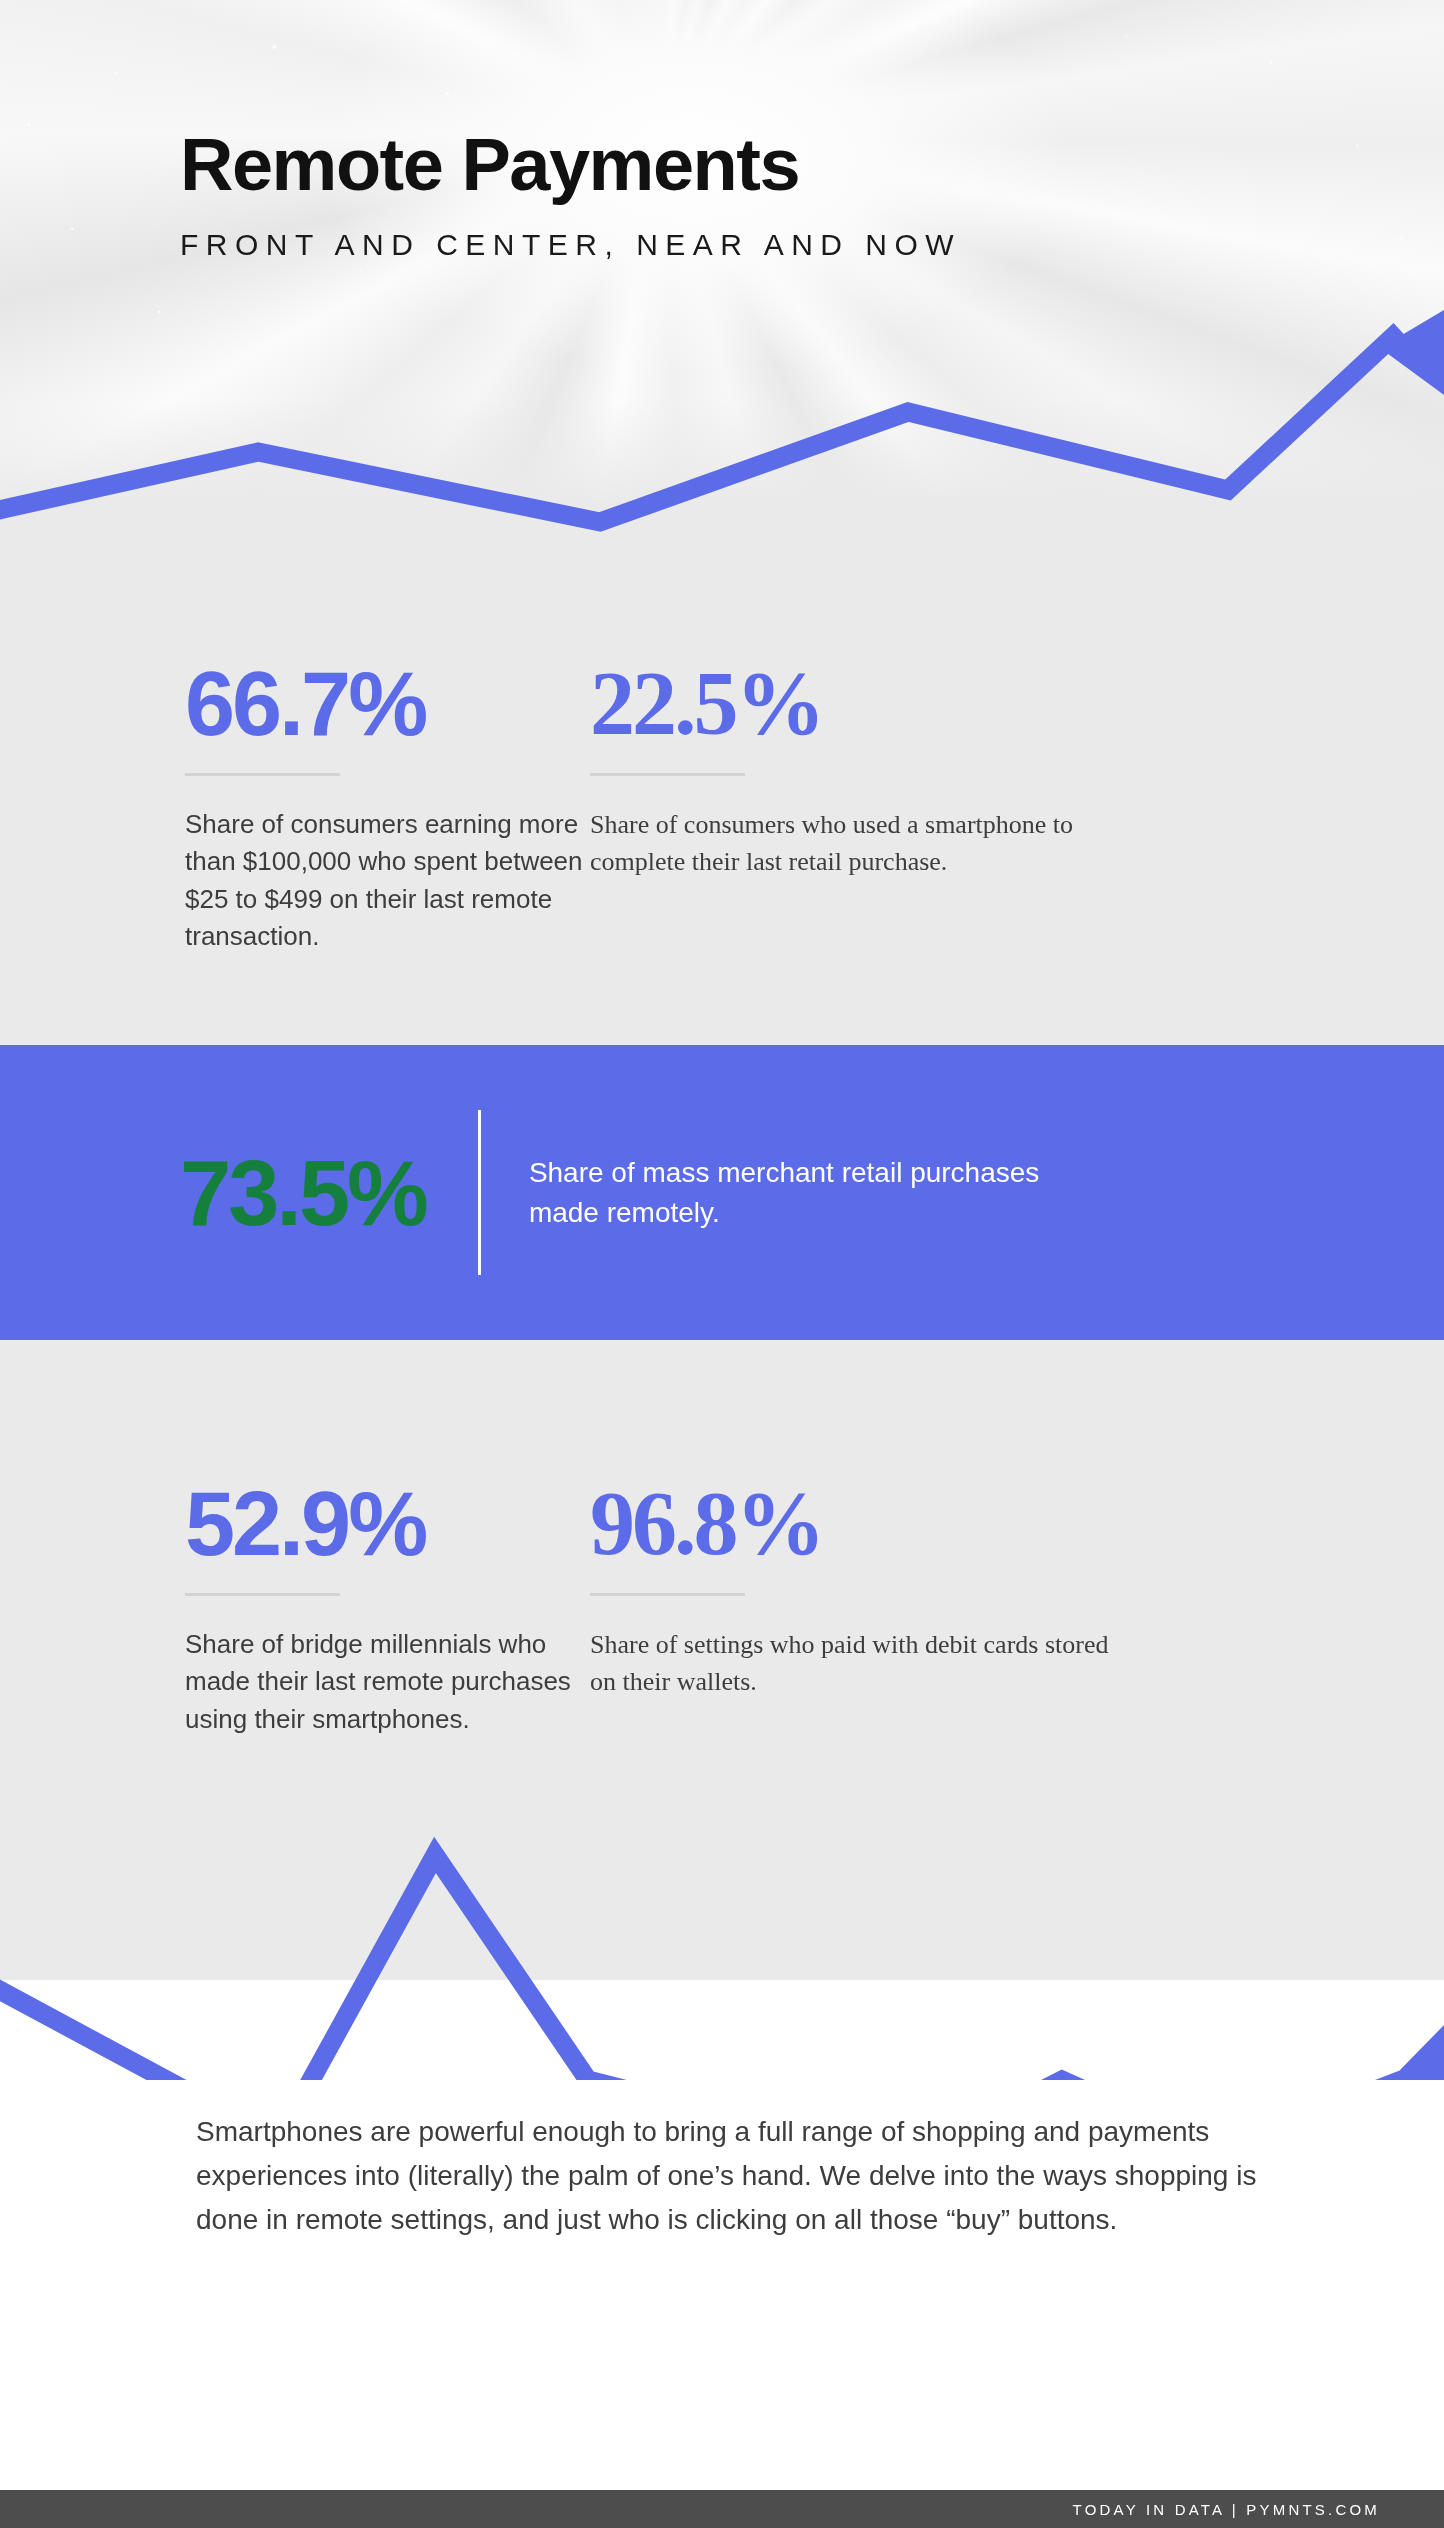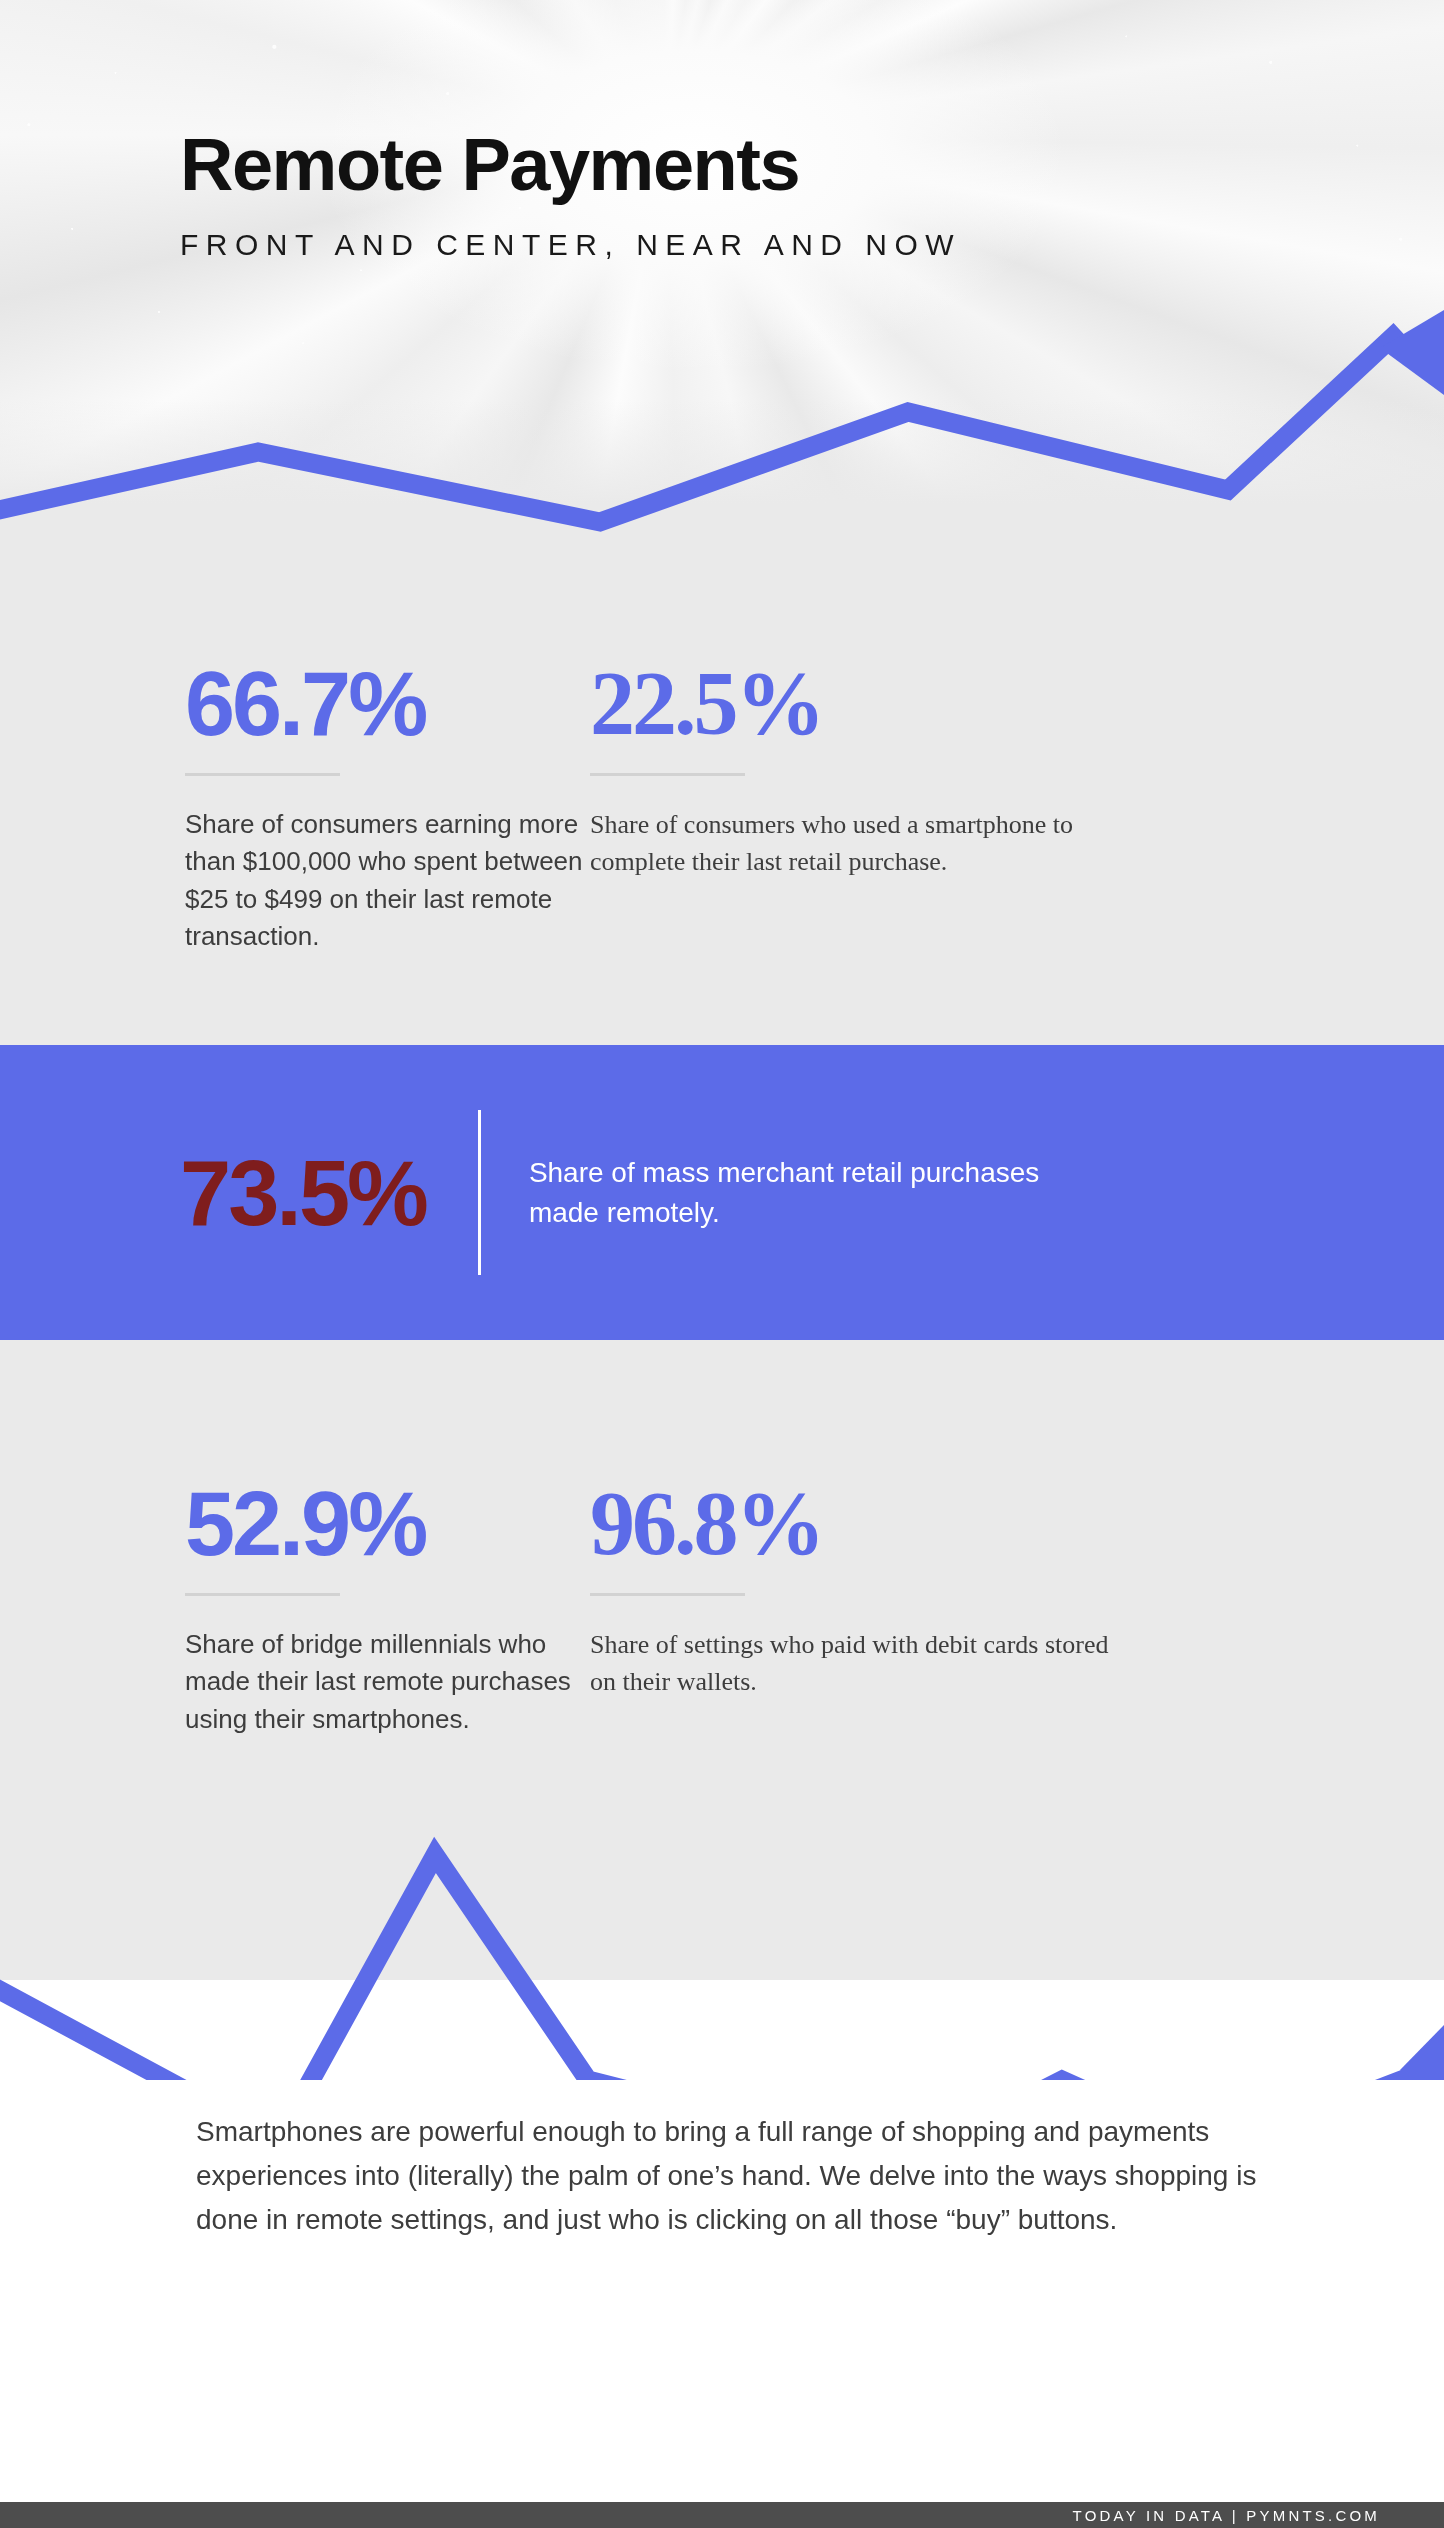--- a/index.html
+++ b/index.html
@@ -117,21 +117,21 @@
   }
 
   
   .band-inner {
     position:absolute; top:1045px; left:0;
     width:1444px; height:295px;
     display:flex; align-items:center;
   }
   .band-num {
     margin-left:180px;
-    font-size:92px; font-weight:bold; color:#7f1d1d;
+    font-size:92px; font-weight:bold; color:#15803d;
     letter-spacing:-3px; line-height:1;
   }
   .band-divider {
     width:3px; height:165px; background:#ffffff;
     margin:0 48px 0 52px; flex:none;
   }
   .band-desc {
     font-size:28px; color:#ffffff; line-height:1.42;
     max-width:560px;
   }
@@ -139,21 +139,21 @@
   
   .closing {
     position:absolute; top:2110px; left:196px;
     width:1100px;
     font-size:28px; color:#3d3d3d; line-height:1.58;
   }
 
   
   .footer {
     position:absolute; left:0; bottom:0;
-    width:1444px; height:26px;
+    width:1444px; height:38px;
     background:#4d4d4d;
     display:flex; align-items:center; justify-content:flex-end;
     padding-right:64px;
   }
   .footer-text {
     font-size:15px; color:#ffffff; letter-spacing:3.2px;
   }
 </style>
 </head>
 <body>

